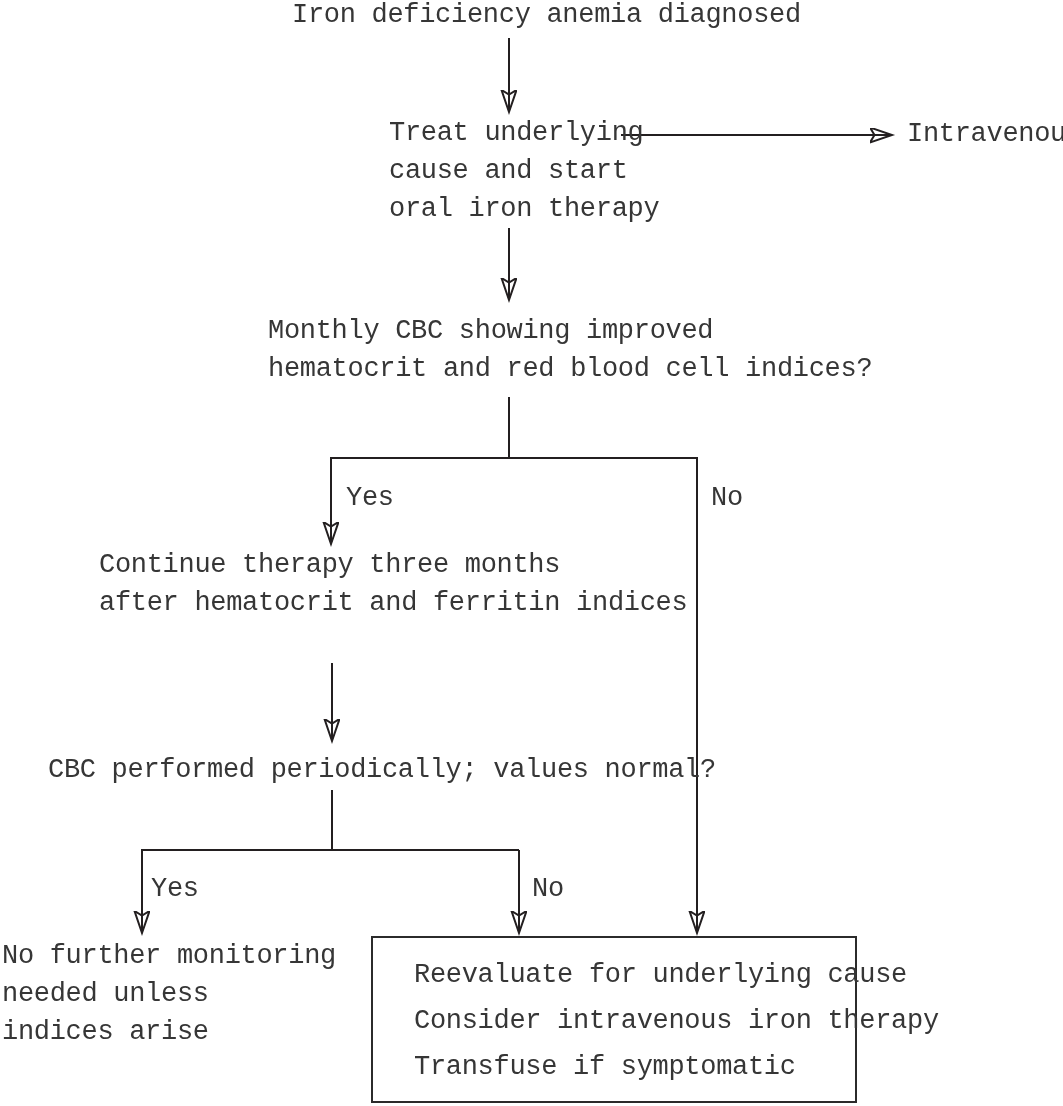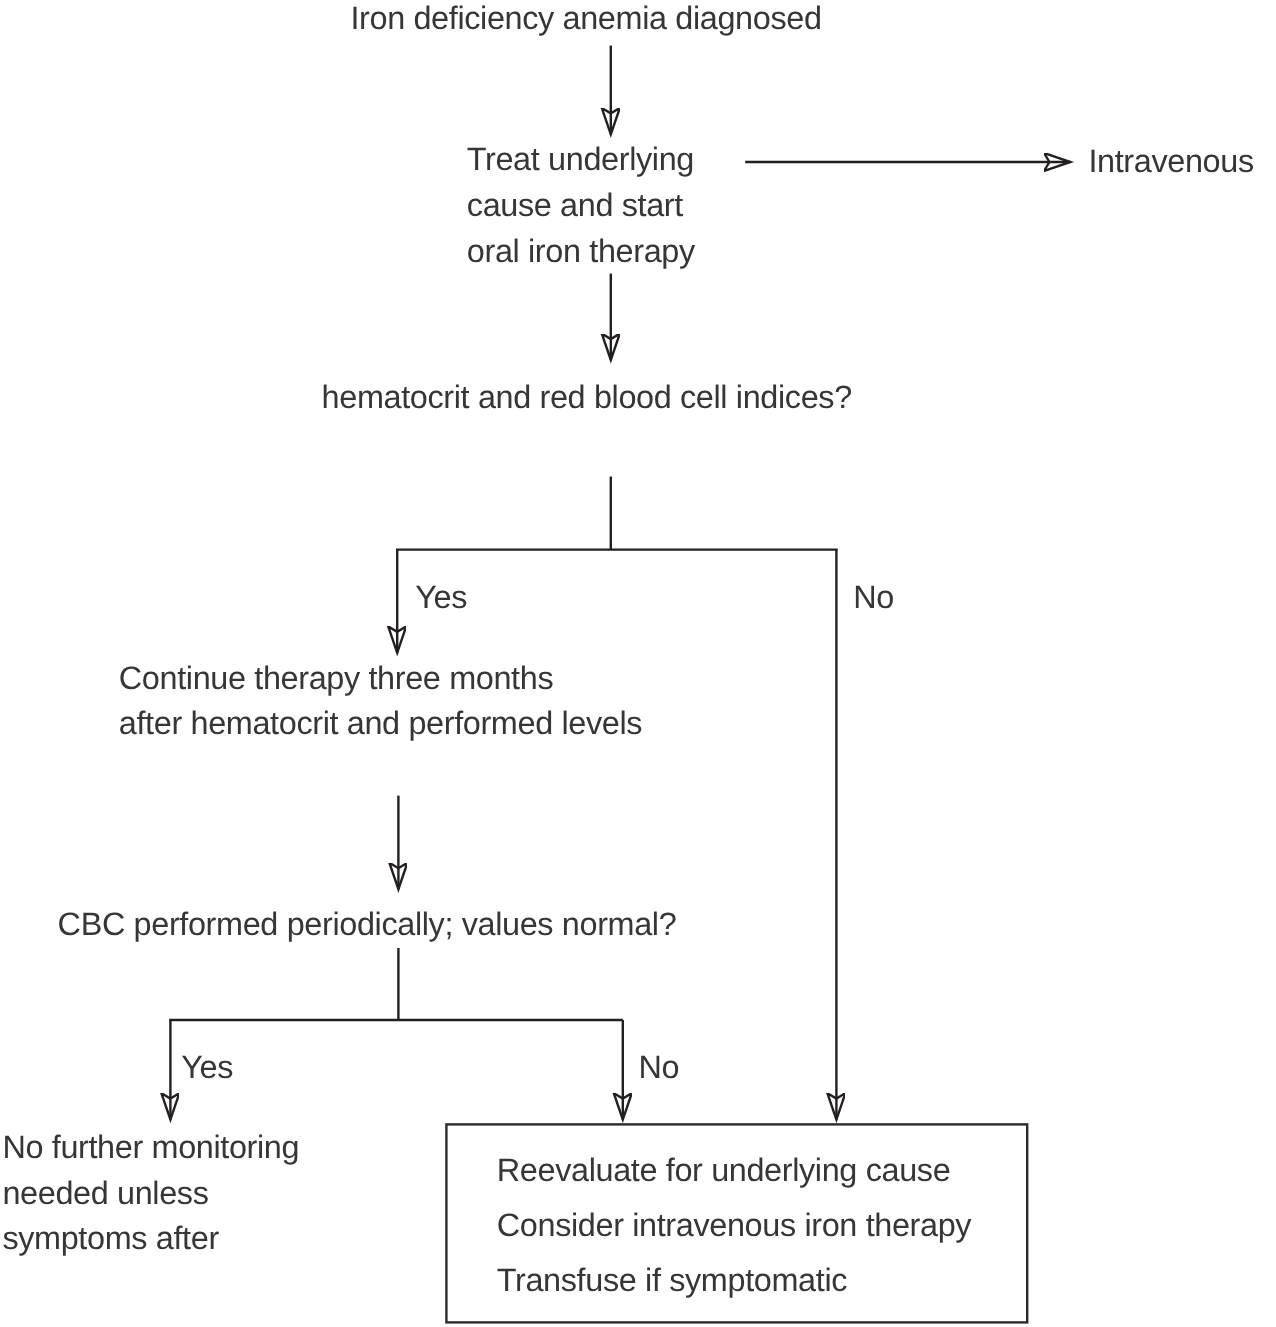--- a/index.html
+++ b/index.html
@@ -7,21 +7,21 @@
     --line-color:#231f20;
     --background-color:#ffffff;
     --box-border-color:#2b2b2b;
   }
   html,body{margin:0;padding:0;background:var(--background-color);}
   .canvas{
     position:relative;
     width:1063px;
     height:1106px;
     background:var(--background-color);
-    font-family:Liberation Sans, sans-serif;
+    font-family:Liberation Mono, monospace;
     color:var(--text-color);
     overflow:hidden;
   }
   .node{
     position:absolute;
     font-size:27px;
     line-height:38px;
     letter-spacing:-0.3px;
     white-space:nowrap;
   }
@@ -114,52 +114,53 @@
     <div>cause and start</div>
     <div>oral iron therapy</div>
   </div>
 
 
   <div class="node" style="left:907px;top:115px;">
     <div>Intravenous</div>
   </div>
 
   <div class="node" style="left:268px;top:312px;">
+    <div>Monthly CBC showing improved</div>
     <div>hematocrit and red blood cell indices?</div>
   </div>
 
   <div class="node" style="left:346px;top:479px;">
     <div>Yes</div>
   </div>
 
   <div class="node" style="left:711px;top:479px;">
     <div>No</div>
   </div>
 
   <div class="node" style="left:99px;top:546px;">
     <div>Continue therapy three months</div>
-    <div>after hematocrit and performed levels</div>
+    <div>after hematocrit and ferritin indices</div>
   </div>
 
   <div class="node" style="left:48px;top:751px;">
     <div>CBC performed periodically; values normal?</div>
   </div>
 
   <div class="node" style="left:151px;top:870px;">
     <div>Yes</div>
   </div>
 
   <div class="node" style="left:532px;top:870px;">
     <div>No</div>
   </div>
 
   <div class="node" style="left:2px;top:937px;">
     <div>No further monitoring</div>
     <div>needed unless</div>
-    <div>symptoms after</div>
+    <div>indices arise</div>
   </div>
 
   <div class="node box-text" style="left:390px;top:952px;margin-left:24px;">
     <div>Reevaluate for underlying cause</div>
     <div>Consider intravenous iron therapy</div>
     <div>Transfuse if symptomatic</div>
   </div>
 
 </div>
 

